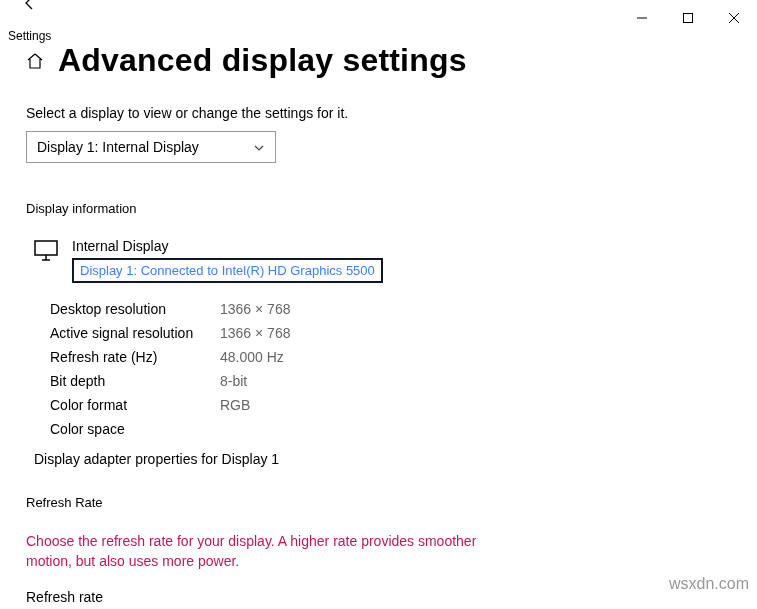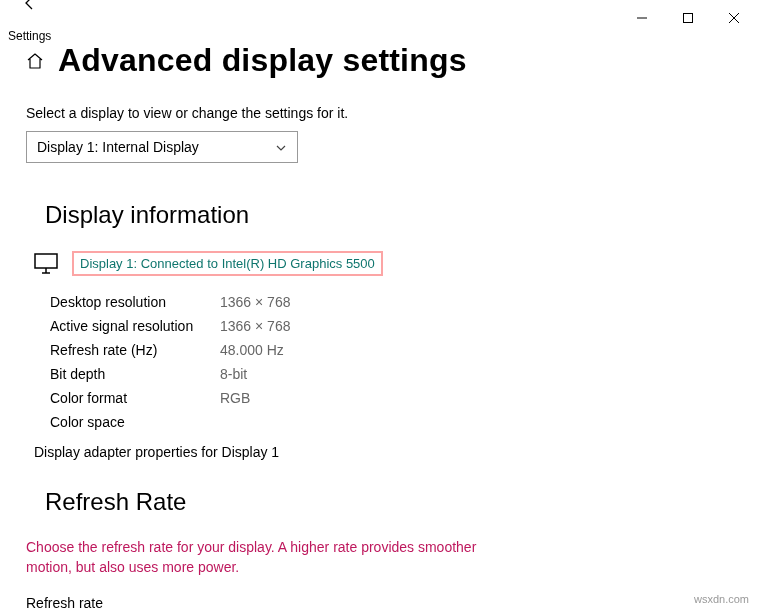--- a/index.html
+++ b/index.html
@@ -12,40 +12,40 @@
     .titlebar-right { display: flex; }
     .winbtn { width: 46px; height: 32px; display: flex; align-items:center; justify-content:center; cursor: pointer; }
     .winbtn svg { width: 10px; height: 10px; }
     
     .content { padding: 6px 26px 0 26px; }
     .header-row { display: flex; align-items: center; gap: 14px; margin-bottom: 26px; }
     .home-icon { width: 18px; height: 18px; display:flex; align-items:center; justify-content:center; cursor:pointer; }
     h1.page-title { font-size: 32px; font-weight: 700; letter-spacing: 0.2px; }
     
     .instruction { font-size: 14px; margin-bottom: 10px; }
-    .dropdown { width: 272px; height: 32px; border: 1px solid #999; display:flex; align-items:center; justify-content:space-between; padding: 0 10px; cursor: pointer; font-size: 14px; margin-bottom: 38px; background:#fff;}
+    .dropdown { width: 250px; height: 32px; border: 1px solid #999; display:flex; align-items:center; justify-content:space-between; padding: 0 10px; cursor: pointer; font-size: 14px; margin-bottom: 38px; background:#fff;}
     .chevron { width:12px; height:12px; }
     
-    h2.section-title { font-size: 24px; font-weight: 400; margin-bottom: 22px; margin-left: 19px; }
+    h2.section-title { font-size: 13px; font-weight: 400; margin-bottom: 22px; }
     
     .display-card { display:flex; align-items:flex-start; gap: 14px; margin-bottom: 14px; margin-left: 8px;}
     .monitor-icon { width: 24px; height: 22px; flex-shrink:0; margin-top:2px;}
     .display-name { font-size: 14px; margin-bottom: 4px; }
-    .display-conn { font-size: 13px; color: #0f766e; border: 2px solid #fca5a5; padding: 3px 6px; display:inline-block;}
+    .display-conn { font-size: 13px; color: #3b82f6; border: 2px solid #0f172a; padding: 3px 6px; display:inline-block;}
     
     .info-table { margin: 6px 0 10px 8px; }
     .info-row { display:flex; padding: 4px 0; font-size: 14px; }
     .info-label { width: 170px; margin-left: 16px; }
     .info-value { color: #666; }
     .link-text { font-size: 14px; color:#000; cursor:pointer; margin-left:8px; margin-bottom: 28px; display:inline-block; }
     
     .refresh-desc { font-size: 14px; color: #be185d; max-width: 460px; line-height: 1.4; margin-bottom: 18px; }
     .refresh-label { font-size: 14px; }
     
-    .watermark { position:absolute; bottom: 4px; right: 8px; font-size: 11px; color:#999; }
+    .watermark { position:absolute; bottom: 16px; right: 8px; font-size: 16px; color:#999; }
   </style>
 </head>
 <body>
 
 <div class="titlebar">
   <div class="titlebar-left">
     <div class="back-arrow">
       <svg viewBox="0 0 16 16" width="16" height="16">
           <path d="M10 2 L4 8 L10 14" stroke="#000" stroke-width="1.3" fill="none"></path>
         </svg>
@@ -96,20 +96,21 @@
   
   <div class="display-card">
     <div class="monitor-icon">
       <svg viewBox="0 0 24 22" width="24" height="22">
           <rect x="1" y="1" width="22" height="14" stroke="#000" stroke-width="1.5" fill="none"></rect>
           <line x1="8" y1="20" x2="16" y2="20" stroke="#000" stroke-width="1.5"></line>
           <line x1="12" y1="15" x2="12" y2="20" stroke="#000" stroke-width="1.5"></line>
         </svg>
     </div>
     <div>
+      <div class="display-name">Internal Display</div>
       <div class="display-conn">Display 1: Connected to Intel(R) HD Graphics 5500</div>
     </div>
   </div>
 
   <div class="info-table">
     <div class="info-row">
         <div class="info-label">Desktop resolution</div>
         <div class="info-value">1366 × 768</div>
       </div>
     <div class="info-row">

